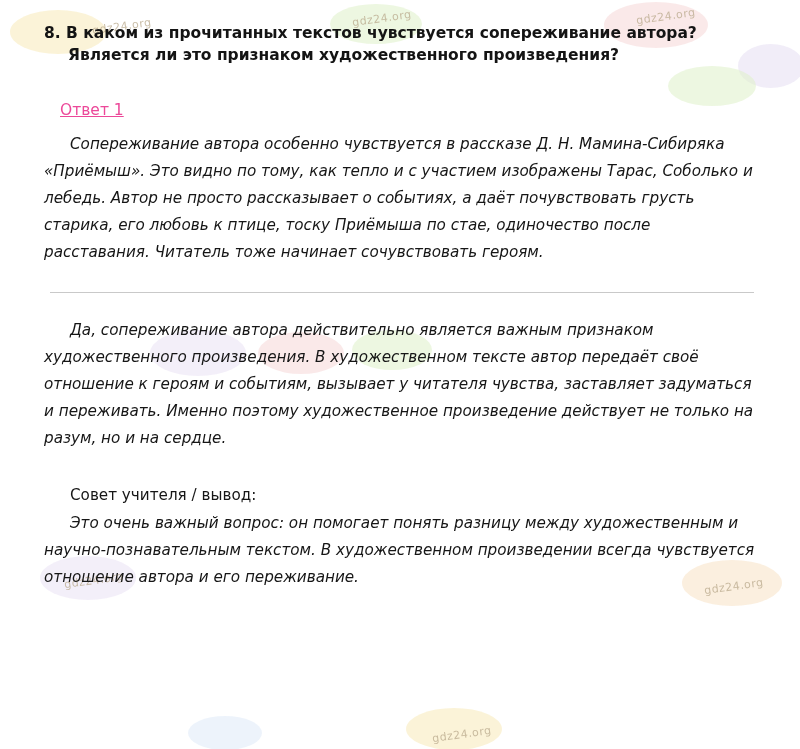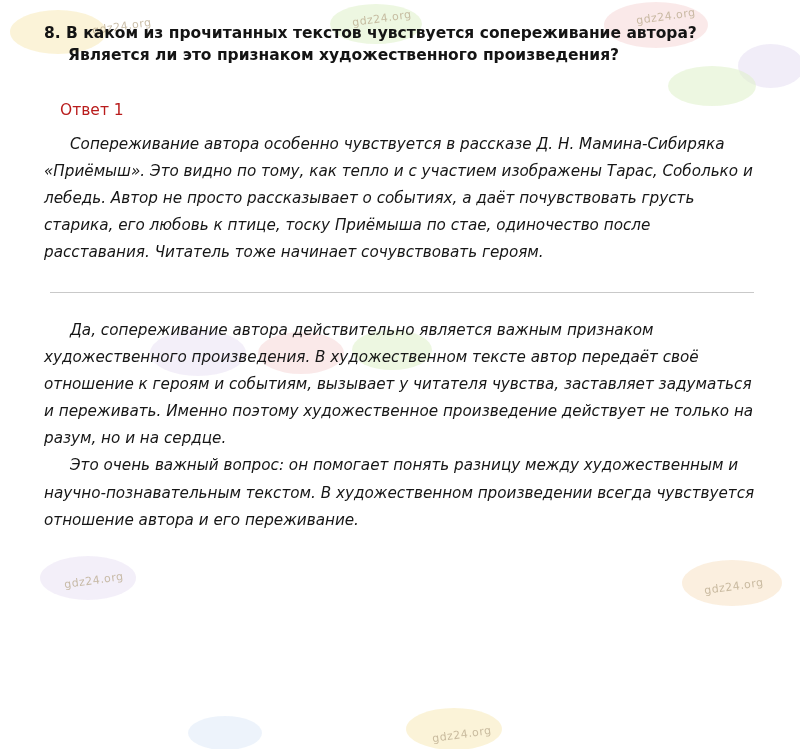--- a/index.html
+++ b/index.html
@@ -47,21 +47,22 @@
     font-size: 15.5px;
     line-height: 1.42;
     color: #141414;
     margin: 0 0 34px 0;
     padding-left: 24px;
     text-indent: -24px;
   }
 
   .answer-head {
     font-size: 15.5px;
-    color: #b91c1c;
+    color: #ec4899;
+    text-decoration: underline;
     margin: 0 0 12px 16px;
     display: inline-block;
   }
 
   p.para {
     font-size: 15.2px;
     line-height: 1.78;
     margin: 0 0 0 0;
     text-align: left;
     color: #161616;
@@ -121,16 +122,17 @@
     <p class="para indent">Сопереживание автора особенно чувствуется в рассказе Д. Н. Мамина-Сибиряка «Приёмыш». Это видно по тому, как тепло и с участием изображены Тарас, Соболько и лебедь. Автор не просто рассказывает о событиях, а даёт почувствовать грусть старика, его любовь к птице, тоску Приёмыша по стае, одиночество после расставания. Читатель тоже начинает сочувствовать героям.</p>
   </div>
 
   <hr class="divider">
 
   <div>
     <p class="para indent">Да, сопереживание автора действительно является важным признаком художественного произведения. В художественном тексте автор передаёт своё отношение к героям и событиям, вызывает у читателя чувства, заставляет задуматься и переживать. Именно поэтому художественное произведение действует не только на разум, но и на сердце.</p>
   </div>
 
   <div>
+    <p class="teacher-label">Совет учителя / вывод:</p>
     <p class="para indent">Это очень важный вопрос: он помогает понять разницу между художественным и научно-познавательным текстом. В художественном произведении всегда чувствуется отношение автора и его переживание.</p>
   </div>
 
 </div>
 
 </body></html>

